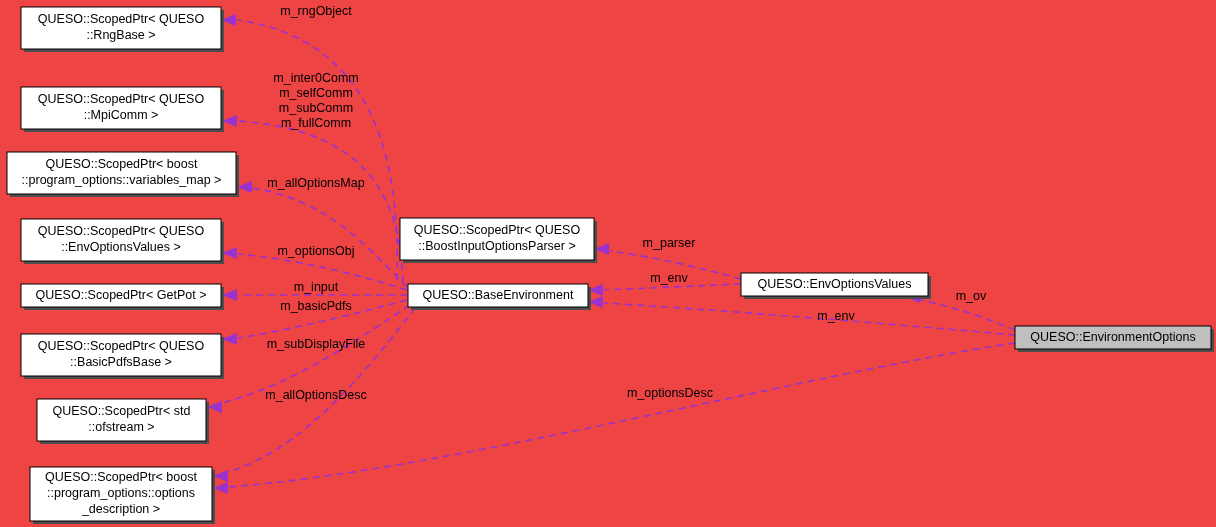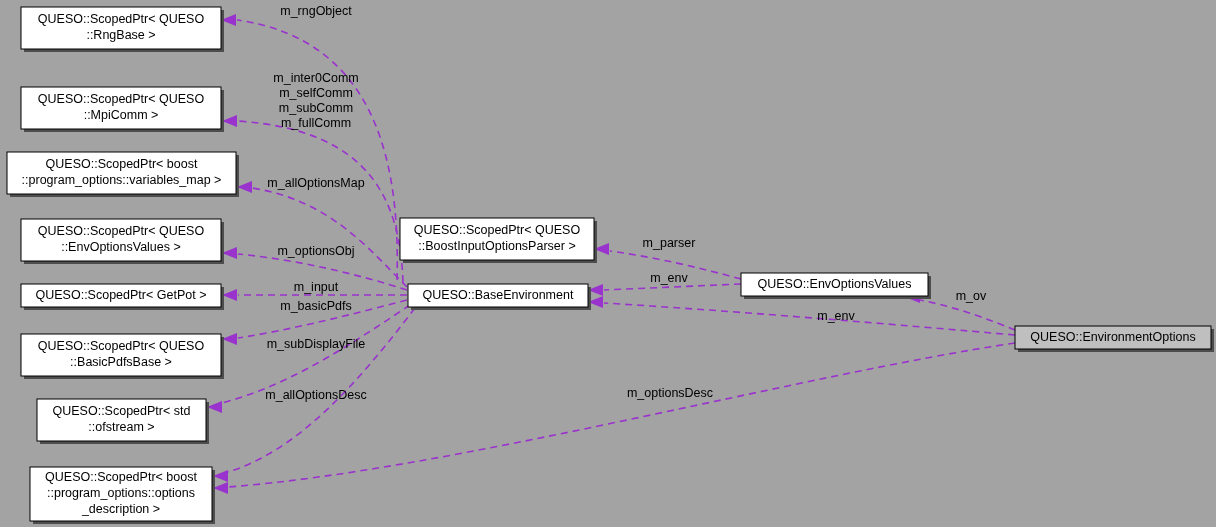--- a/index.html
+++ b/index.html
@@ -7,21 +7,21 @@
     padding: 0;
     background: #ffffff;
   }
   body {
     font-family: "Liberation Sans", sans-serif;
   }
   #diagram-root {
     position: relative;
     width: 1216px;
     height: 527px;
-    background: #a3a3a3;
+    background: #ef4444;
     overflow: hidden;
   }
   svg#uml-svg {
     position: absolute;
     left: 0;
     top: 0;
     width: 1216px;
     height: 527px;
     display: block;
   }

